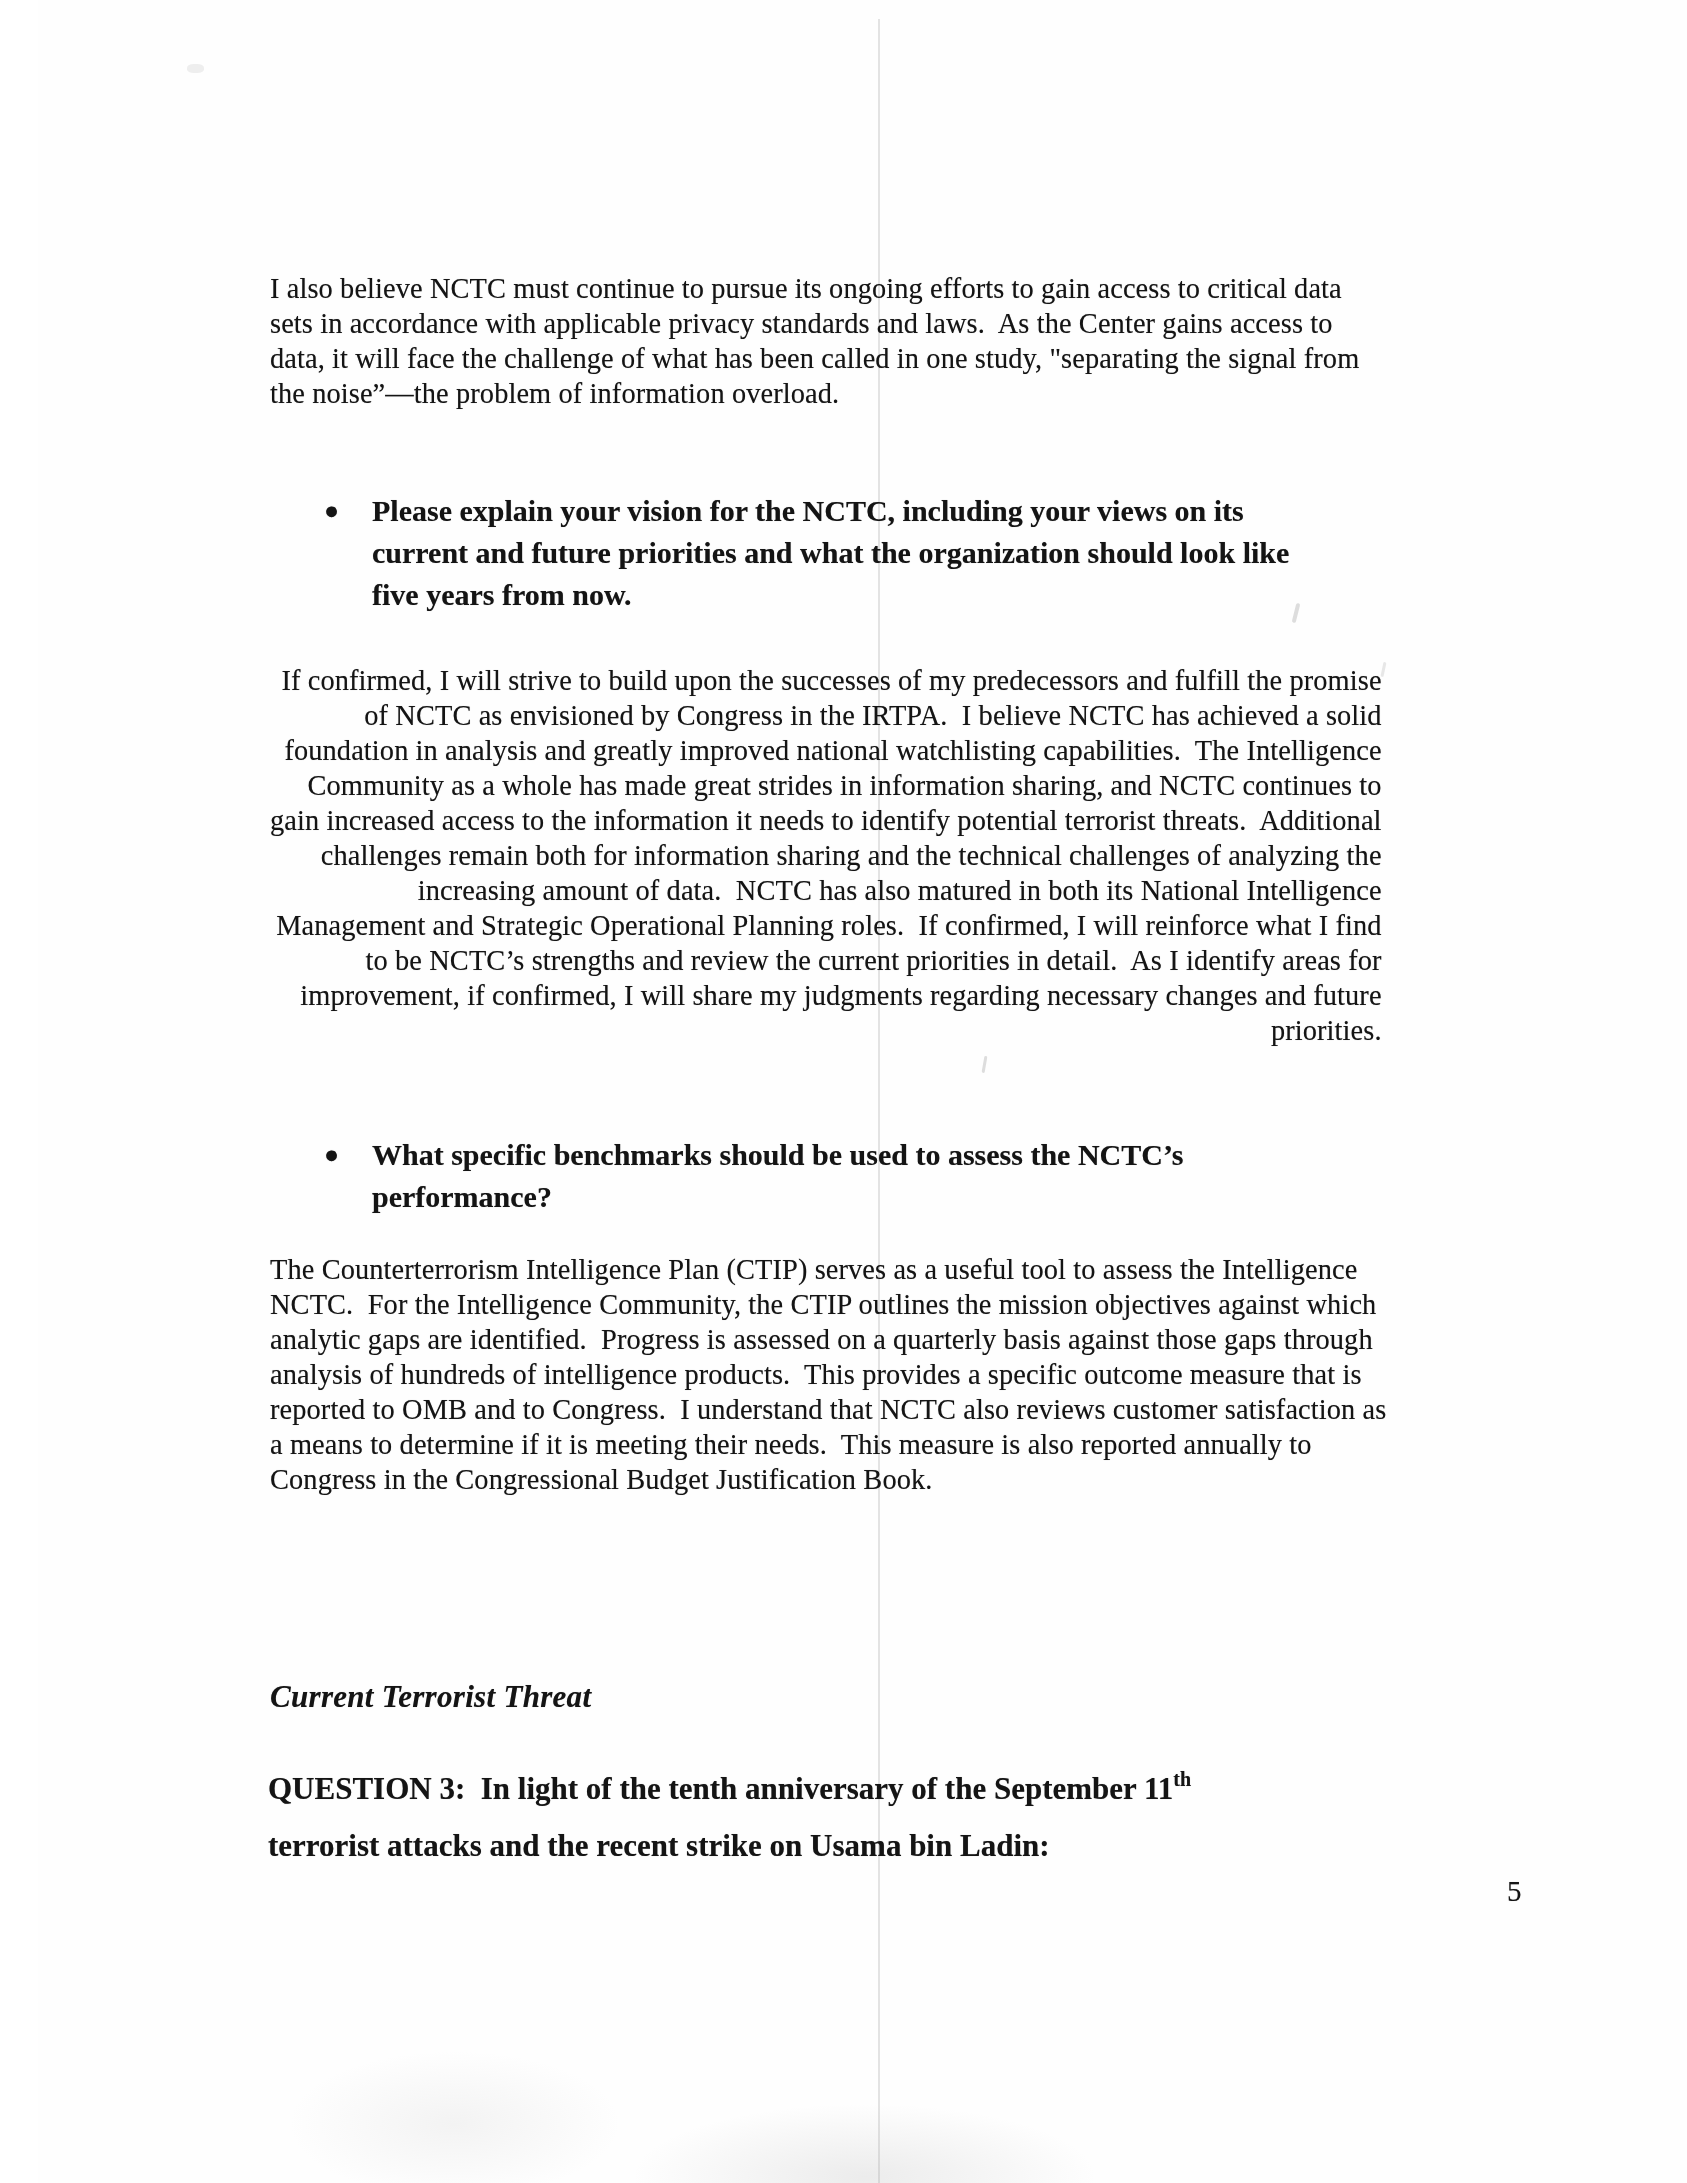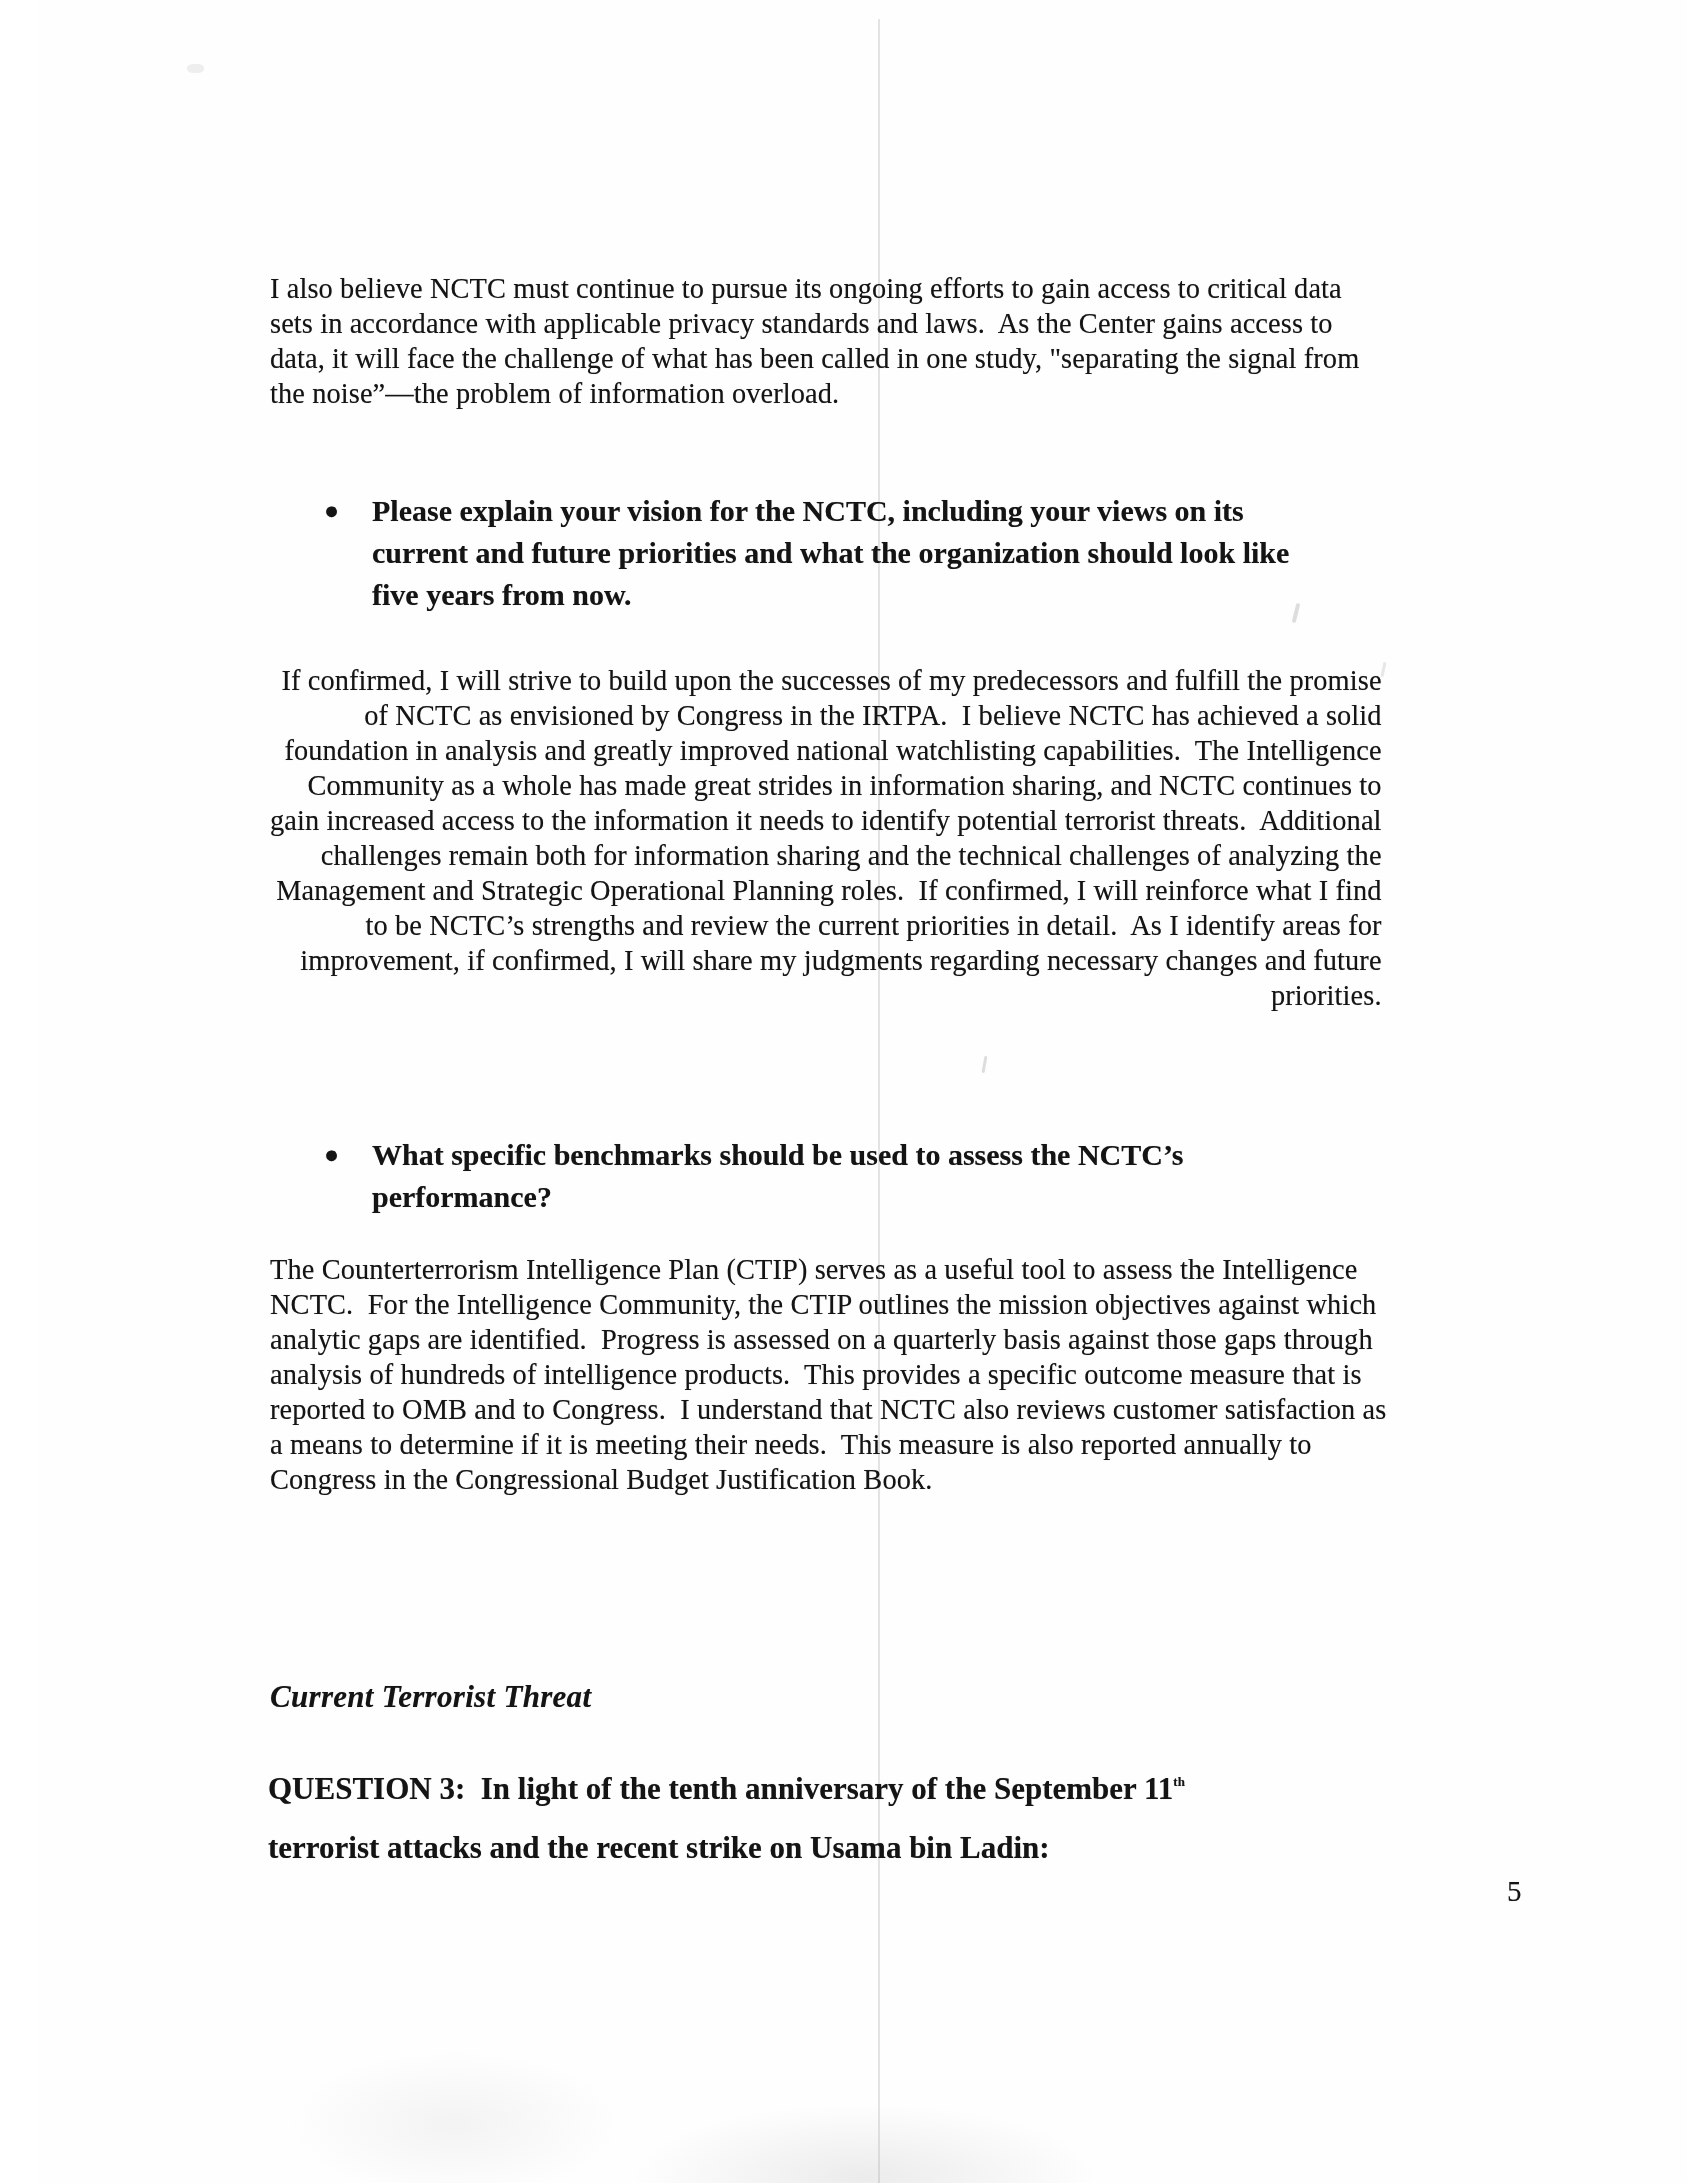--- a/index.html
+++ b/index.html
@@ -52,21 +52,21 @@
     font-size: 31px; letter-spacing: 0.3px;
     text-shadow: 0 0 0.7px rgba(10,10,10,0.45);
   }
 
   .question {
     position: absolute; left: 230px; top: 1762px;
     font-weight: bold; font-size: 31px; line-height: 53px;
     text-shadow: 0 0 0.7px rgba(10,10,10,0.45);
   }
   .question .sup {
-    font-size: 13px; position: relative; top: -13.2px;
+    font-size: 20px; position: relative; top: -13.2px;
   }
 
   .page-number {
     position: absolute; left: 1469px; top: 1875px;
     font-size: 29px;
     text-shadow: 0 0 0.7px rgba(10,10,10,0.4);
   }
 </style>
 </head>
 <body>
@@ -98,20 +98,21 @@
     </div>
   </div>
 
   <div class="para" style="top:663px;text-align:right;">
     <div class="line">If confirmed, I will strive to build upon the successes of my predecessors and fulfill the promise</div>
     <div class="line">of NCTC as envisioned by Congress in the IRTPA.  I believe NCTC has achieved a solid</div>
     <div class="line">foundation in analysis and greatly improved national watchlisting capabilities.  The Intelligence</div>
     <div class="line">Community as a whole has made great strides in information sharing, and NCTC continues to</div>
     <div class="line">gain increased access to the information it needs to identify potential terrorist threats.  Additional</div>
     <div class="line">challenges remain both for information sharing and the technical challenges of analyzing the</div>
+    <div class="line">increasing amount of data.  NCTC has also matured in both its National Intelligence</div>
     <div class="line">Management and Strategic Operational Planning roles.  If confirmed, I will reinforce what I find</div>
     <div class="line">to be NCTC’s strengths and review the current priorities in detail.  As I identify areas for</div>
     <div class="line">improvement, if confirmed, I will share my judgments regarding necessary changes and future</div>
     <div class="line">priorities.</div>
   </div>
 
   <div class="bullet-item" style="top:1134px;">
     <div class="bullet-marker">●</div>
     <div>
       <div class="line">What specific benchmarks should be used to assess the NCTC’s</div>

